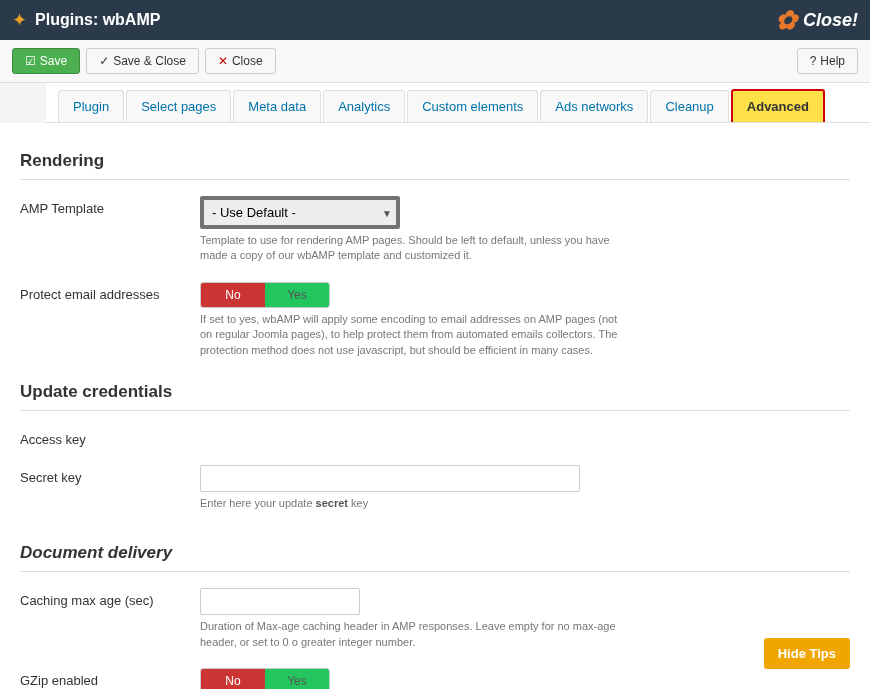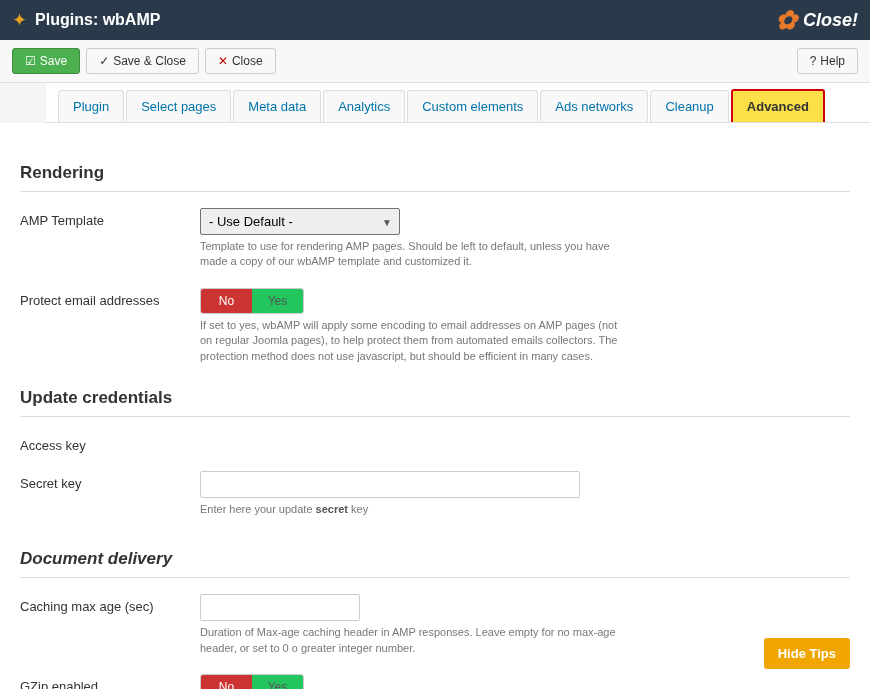--- a/index.html
+++ b/index.html
@@ -100,21 +100,21 @@
     }
 
     
     .section-title {
       font-size: 17px;
       font-weight: bold;
       color: #333;
       padding-bottom: 8px;
       border-bottom: 1px solid #ddd;
       margin-bottom: 16px;
-      margin-top: 20px;
+      margin-top: 8px;
     }
 
     .form-row {
       display: flex;
       margin-bottom: 18px;
       align-items: flex-start;
     }
     .form-label {
       width: 180px;
       min-width: 180px;
@@ -122,21 +122,21 @@
       font-size: 13px;
       color: #333;
     }
     .form-control { flex: 1; }
 
     
     .toggle-group {
       display: flex;
       border-radius: 3px;
       overflow: hidden;
-      width: 104px;
+      width: 130px;
       border: 1px solid #ccc;
     }
     .toggle-btn {
       flex: 1;
       padding: 5px 0;
       text-align: center;
       cursor: pointer;
       font-size: 12px;
       border: none;
       background: #f8f8f8;
@@ -153,21 +153,21 @@
 
     
     .select-wrapper {
       position: relative;
       display: inline-block;
       width: 200px;
     }
     .select-wrapper select {
       width: 100%;
       padding: 5px 24px 5px 8px;
-      border: 1px solid #737373;
+      border: 4px solid #737373;
       border-radius: 2px;
       background: #eee;
       font-size: 13px;
       appearance: none;
       cursor: pointer;
     }
     .select-arrow {
       position: absolute;
       right: 8px;
       top: 50%;

